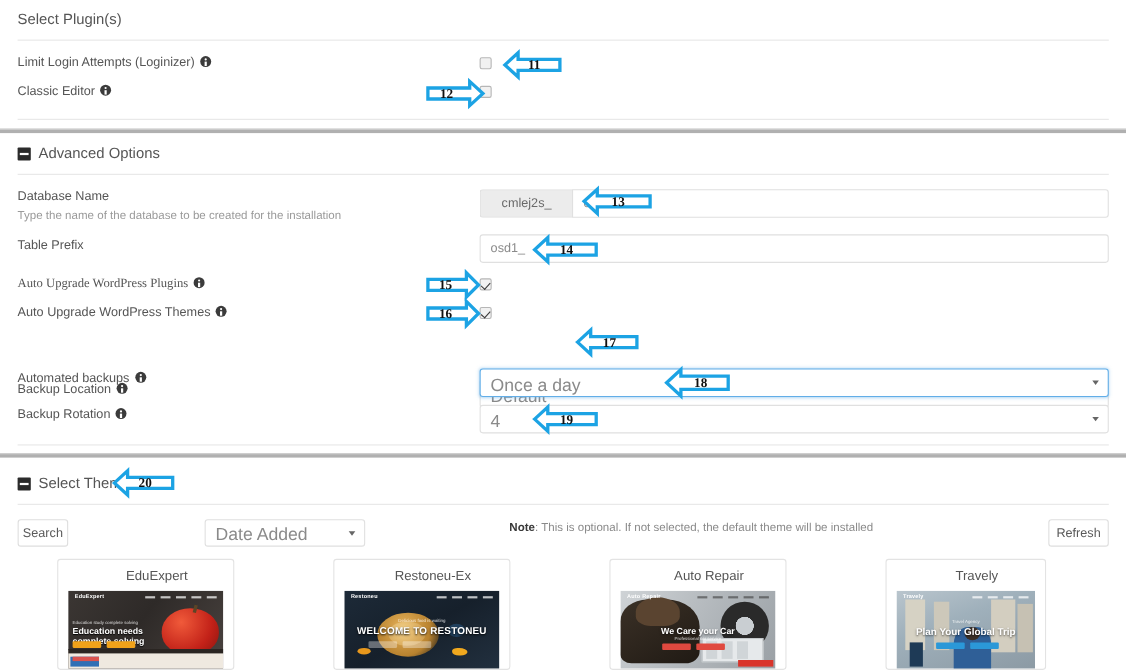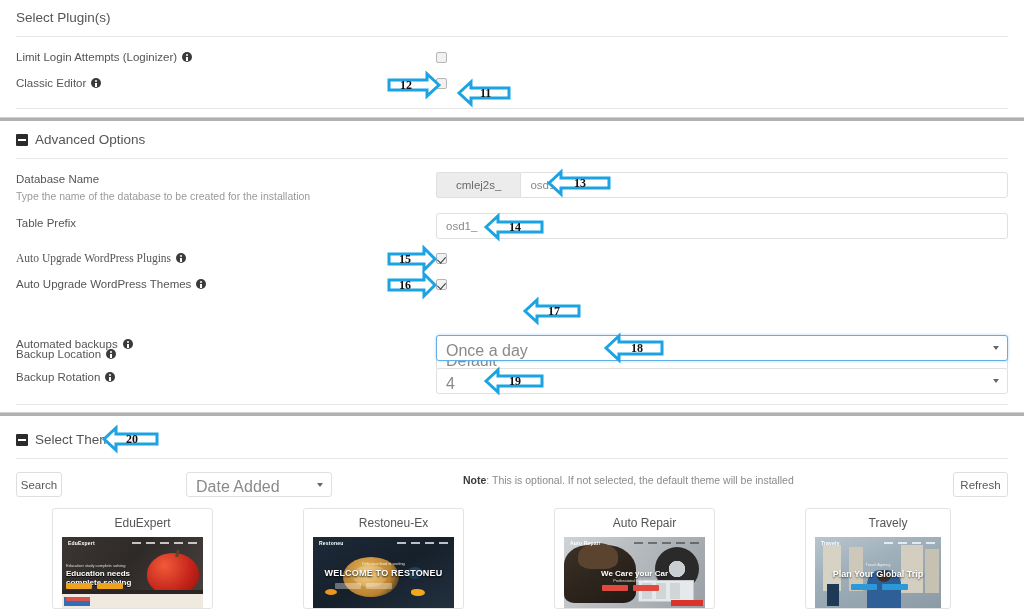--- a/index.html
+++ b/index.html
@@ -433,35 +433,35 @@
         <div class="sml" style="top:25px;">Travel Agency</div>
         <div class="head" style="top:32px; font-size:9px; text-shadow:0 1px 2px rgba(0,0,0,.65);">Plan Your Global Trip</div>
         <div class="btns" style="left:36px; top:47px;">
           <span style="background:#2b98d8;"></span>
             <span style="background:#2b98d8;"></span>
         </div>
       </div>
     </div>
   </div>
 
-  <div class="arrow" style="left:458px; top:44px; width:52px; height:30px;margin-top:34px;">
+  <div class="arrow" style="left:458px; top:44px; width:52px; height:30px;">
     <svg width="52" height="30" viewBox="0 0 52 30">
         <path d="M1 15 L13 4 L13 10 L51 10 L51 20 L13 20 L13 26 Z" fill="#fff" stroke="#1CA3E4" stroke-width="3" stroke-linejoin="miter"></path>
       </svg>
     <span class="num" style="left:22px; top:9px;">11</span>
   </div>
 
   <div class="arrow" style="left:388px; top:70px; width:52px; height:30px;">
     <svg width="52" height="30" viewBox="0 0 52 30">
         <path d="M51 15 L39 4 L39 10 L1 10 L1 20 L39 20 L39 26 Z" fill="#fff" stroke="#1CA3E4" stroke-width="3" stroke-linejoin="miter"></path>
       </svg>
     <span class="num" style="left:12px; top:9px;">12</span>
   </div>
 
-  <div class="arrow" style="left:548px; top:168px; width:62px; height:30px;text-decoration:underline;">
+  <div class="arrow" style="left:530px; top:168px; width:62px; height:30px;text-decoration:underline;">
     <svg width="62" height="30" viewBox="0 0 62 30">
         <path d="M1 15 L13 4 L13 10 L61 10 L61 20 L13 20 L13 26 Z" fill="#fff" stroke="#1CA3E4" stroke-width="3" stroke-linejoin="miter"></path>
       </svg>
     <span class="num" style="left:26px; top:9px;">13</span>
   </div>
 
   <div class="arrow" style="left:485px; top:212px; width:58px; height:30px;">
     <svg width="58" height="30" viewBox="0 0 58 30">
         <path d="M1 15 L13 4 L13 10 L57 10 L57 20 L13 20 L13 26 Z" fill="#fff" stroke="#1CA3E4" stroke-width="3" stroke-linejoin="miter"></path>
       </svg>

